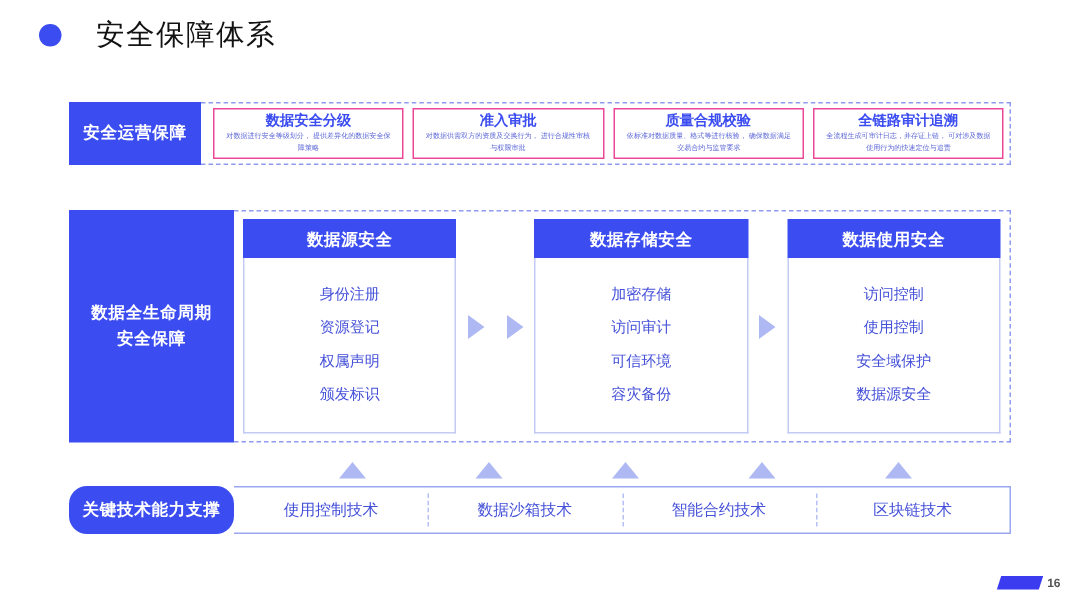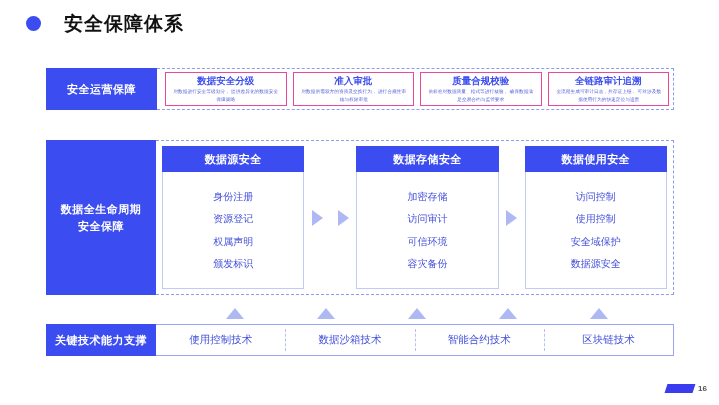--- a/index.html
+++ b/index.html
@@ -40,21 +40,21 @@
   .title-dot .d2 {
     position: absolute;
     left: 10px; top: 0;
     width: 15px; height: 15px;
     border-radius: 50%;
     background: #b9c2f7;
     z-index: -1;
   }
   .page-title {
     font-size: 19px;
-    font-weight: bold;
+    font-weight: normal;
     letter-spacing: 1px;
     color: #121212;
     line-height: 1;
   }
 
   
   .row {
     position: absolute;
     display: flex;
     align-items: stretch;
@@ -78,21 +78,21 @@
     align-items: stretch;
   }
 
   
   #row-ops {
     left: 46px;
     top: 68px;
     width: 628px;
     height: 42px;
   }
-  #row-ops .row-label { width: 111px; }
+  #row-ops .row-label { width: 88px; }
   #row-ops .row-body {
     border: 1px dashed #8e9bf0;
     border-left: none;
     padding: 3px 4px 3px 8px;
     box-sizing: border-box;
     gap: 6px;
   }
   .ops-card {
     flex: 1;
     border: 1px solid #ec4899;
@@ -210,21 +210,21 @@
     border-bottom: 11px solid #aeb8f3;
   }
 
   
   #row-tech {
     left: 46px;
     top: 324px;
     width: 628px;
     height: 32px;
   }
-  #row-tech .row-label { width: 110px; }
+  #row-tech .row-label { width: 110px; border-radius: 12px; }
   #row-tech .row-body {
     border: 1px solid #9aa6f2;
     border-left: none;
     background: #ffffff;
     box-sizing: border-box;
   }
   .tech-item {
     flex: 1;
     display: flex;
     align-items: center;

